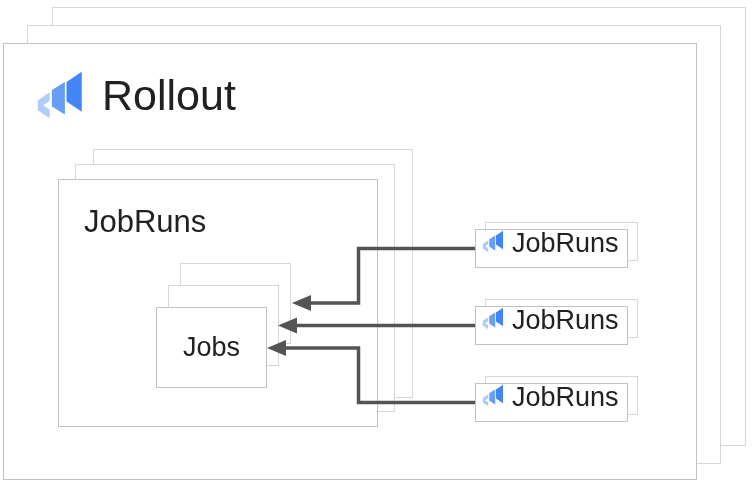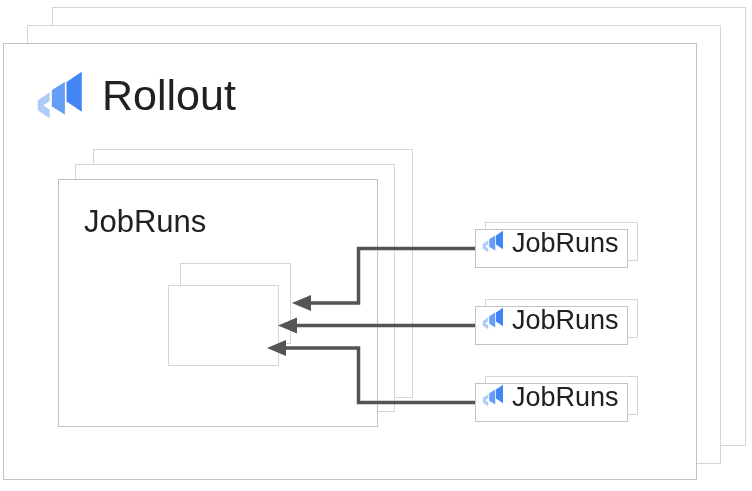--- a/index.html
+++ b/index.html
@@ -80,20 +80,23 @@
     <span class="label">Rollout</span>
   </div>
 
   <div class="layer back p-back"></div>
   <div class="layer back p-mid"></div>
   <div class="layer p-front"></div>
   <div class="phases-label">JobRuns</div>
 
   <div class="layer back j-back"></div>
   <div class="layer back j-mid"></div>
+  <div class="layer j-front">
+    <span>Jobs</span>
+  </div>
 
   <div class="layer back jr-back jr1b"></div>
   <div class="layer jr-front jr1f">
     <svg class="deploy-icon" width="24" height="23" viewBox="0 0 48 46" aria-hidden="true">
       <use href="#cloud-deploy-glyph"></use>
     </svg>
     <span class="label">JobRuns</span>
   </div>
 
   <div class="layer back jr-back jr2b"></div>

